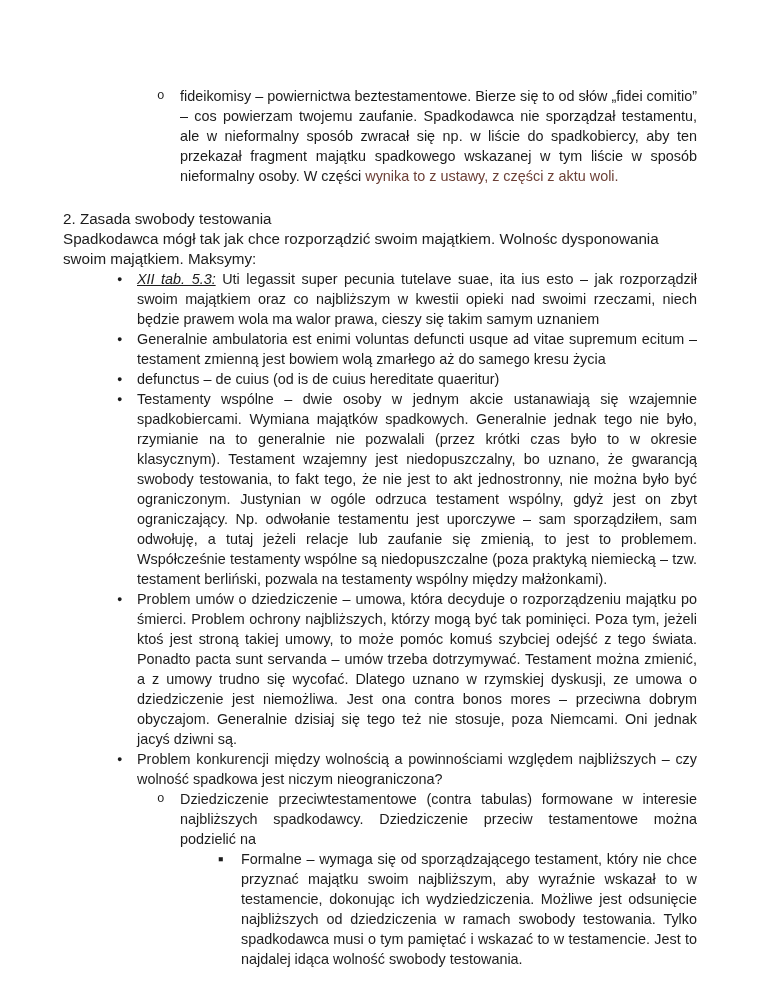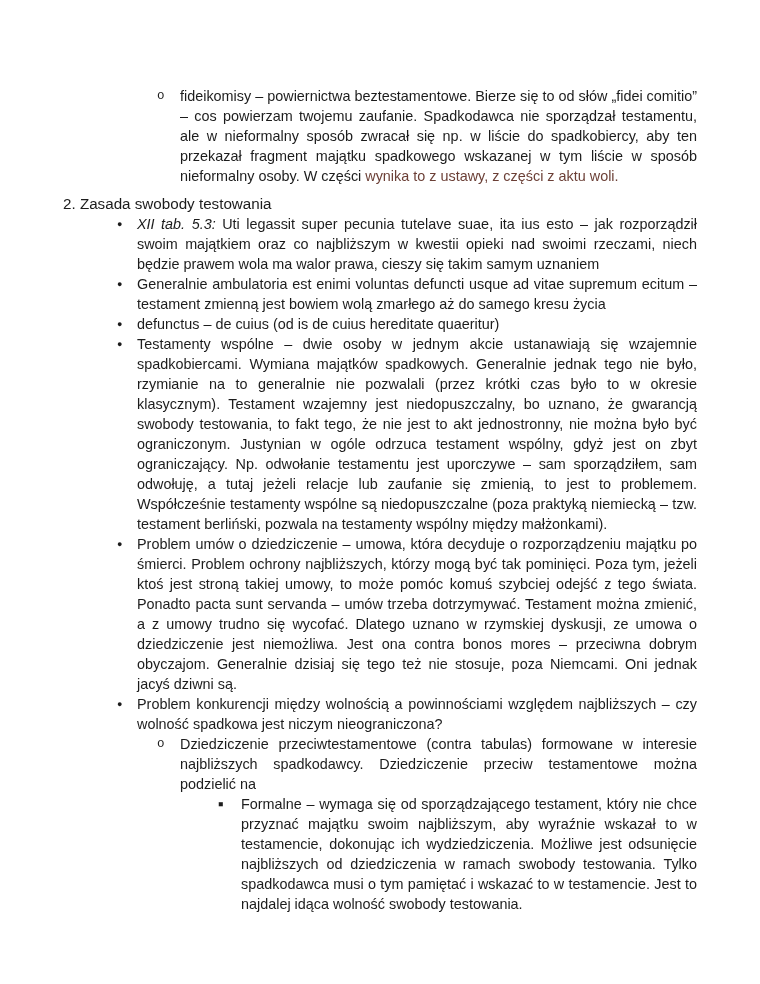--- a/index.html
+++ b/index.html
@@ -25,51 +25,52 @@
     font-size: 14.4px;
     line-height: 20px;
     text-align: justify;
   }
   
   .h {
     font-size: 15.2px;
     line-height: 20px;
     text-align: left;
   }
-  .heading { margin-top: 8px; }
+  .heading { margin-top: 23px; }
   .li { display: flex; align-items: flex-start; }
   .li .txt { flex: 1 1 auto; min-width: 0; }
   .marker {
     flex: 0 0 auto;
     line-height: 20px;
     text-align: left;
     color: #1c1c1c;
   }
   
   .l1 { margin-left: 54px; }
   .l1 > .marker { width: 20px; font-size: 9px; }
   
   .l2 { margin-left: 94px; }
   .l2 > .marker { width: 23px; font-size: 12.5px; font-family: "Liberation Mono", monospace; }
   
   .l3 { margin-left: 155px; }
   .l3 > .marker { width: 23px; font-size: 8.5px; }
-  .italic { font-style: italic; }
+  .italic { font-style: italic; text-decoration: underline; }
 </style>
 </head>
 <body>
 
 <div class="page">
 
   <div class="li l2 t">
     <span class="marker">o</span>
     <div class="txt"><span>fideikomisy – powiernictwa beztestamentowe. Bierze się to od słów „fidei comitio” – cos powierzam twojemu zaufanie. Spadkodawca nie sporządzał testamentu, ale w nieformalny sposób zwracał się np. w liście do spadkobiercy, aby ten przekazał fragment majątku spadkowego wskazanej w tym liście w sposób nieformalny osoby. W części </span><span style="color: rgb(107, 63, 54);">wynika to z ustawy, z części z aktu woli.</span></div>
   </div>
 
   <div class="h heading">2. Zasada swobody testowania</div>
+  <div class="h">Spadkodawca mógł tak jak chce rozporządzić swoim majątkiem. Wolnośc dysponowania swoim majątkiem. Maksymy:</div>
 
   <div class="li l1 t">
     <span class="marker">●</span>
     <div class="txt"><span class="italic">XII tab. 5.3:</span><span> Uti legassit super pecunia tutelave suae, ita ius esto – jak rozporządził swoim majątkiem oraz co najbliższym w kwestii opieki nad swoimi rzeczami, niech będzie prawem wola ma walor prawa, cieszy się takim samym uznaniem</span></div>
   </div>
 
   <div class="li l1 t">
     <span class="marker">●</span>
     <div class="txt">Generalnie ambulatoria est enimi voluntas defuncti usque ad vitae supremum ecitum – testament zmienną jest bowiem wolą zmarłego aż do samego kresu życia</div>
   </div>

